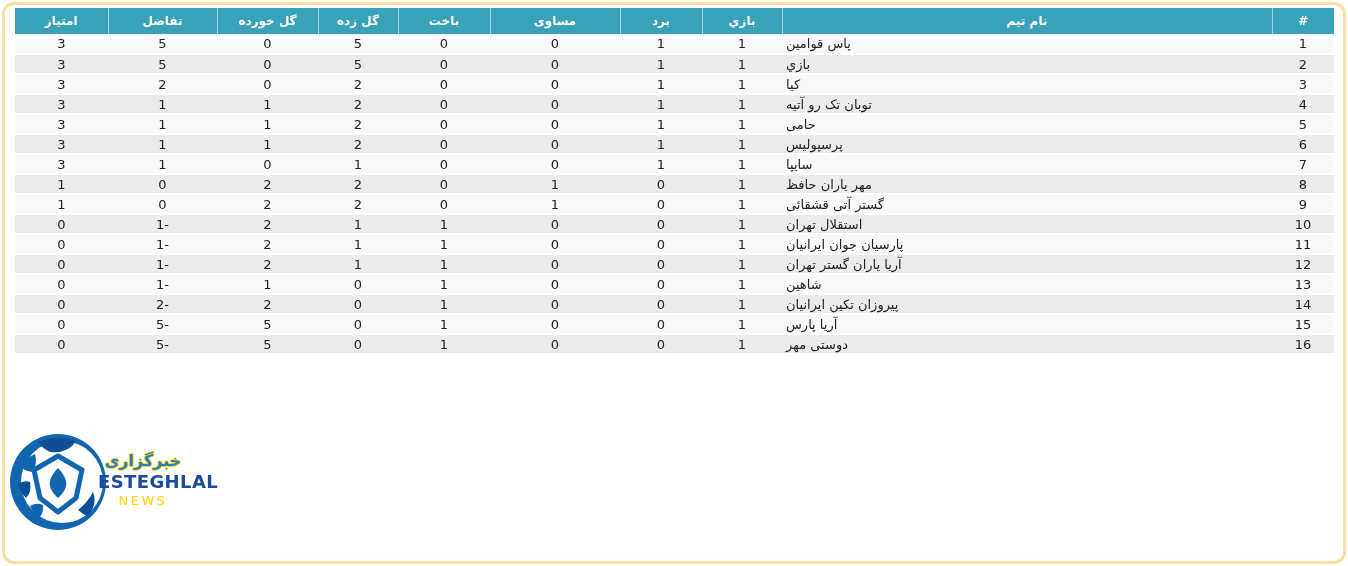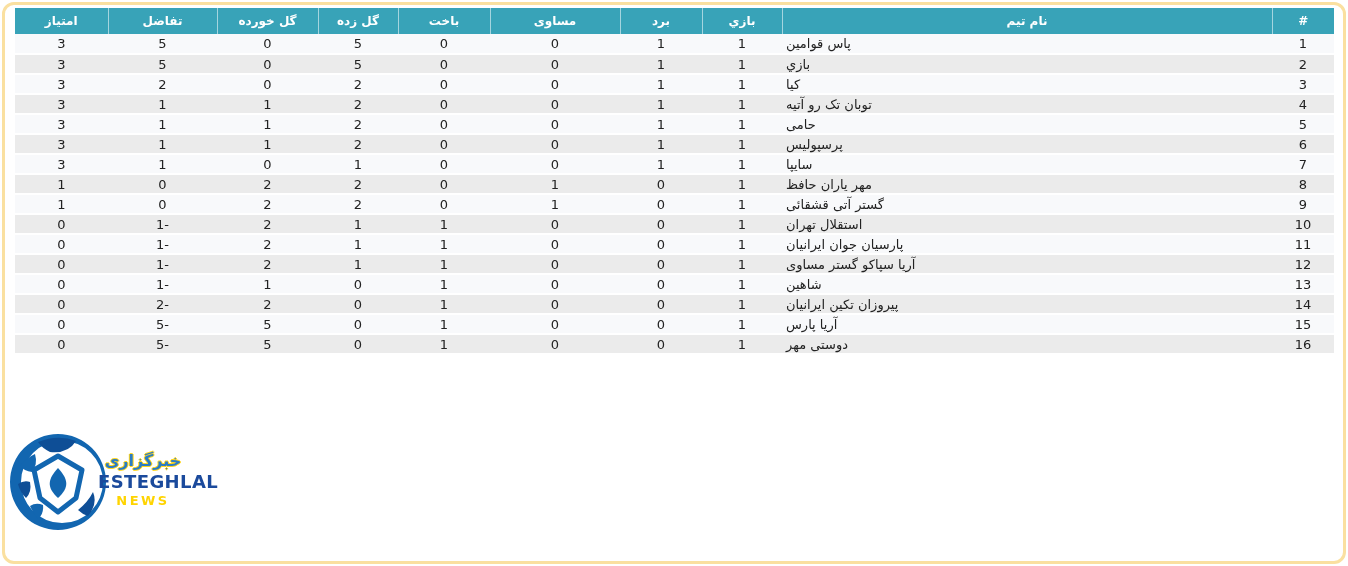--- a/index.html
+++ b/index.html
@@ -87,21 +87,21 @@
   }
   .logo .title {
     font-size: 18px;
     font-weight: bold;
     color: #1b4a9c;
     letter-spacing: 0.4px;
     line-height: 19px;
   }
   .logo .subtitle {
     font-size: 13px;
-    font-weight: bold;
+    font-weight: normal;
     color: #ffd400;
     letter-spacing: 2.5px;
     line-height: 19px;
   }
 </style>
 </head>
 <body>
 
 <div class="frame"></div>
 
@@ -261,21 +261,21 @@
           <td class="num">0</td>
           <td class="num">0</td>
           <td class="num">1</td>
           <td class="num">1</td>
           <td class="num">2</td>
           <td class="num">1-</td>
           <td class="num">0</td>
         </tr>
         <tr>
           <td class="num">12</td>
-          <td class="cell-team">آریا سپاکو گستر مساوی</td>
+          <td class="cell-team">آریا یاران گستر تهران</td>
           <td class="num">1</td>
           <td class="num">0</td>
           <td class="num">0</td>
           <td class="num">1</td>
           <td class="num">1</td>
           <td class="num">2</td>
           <td class="num">1-</td>
           <td class="num">0</td>
         </tr>
         <tr>

